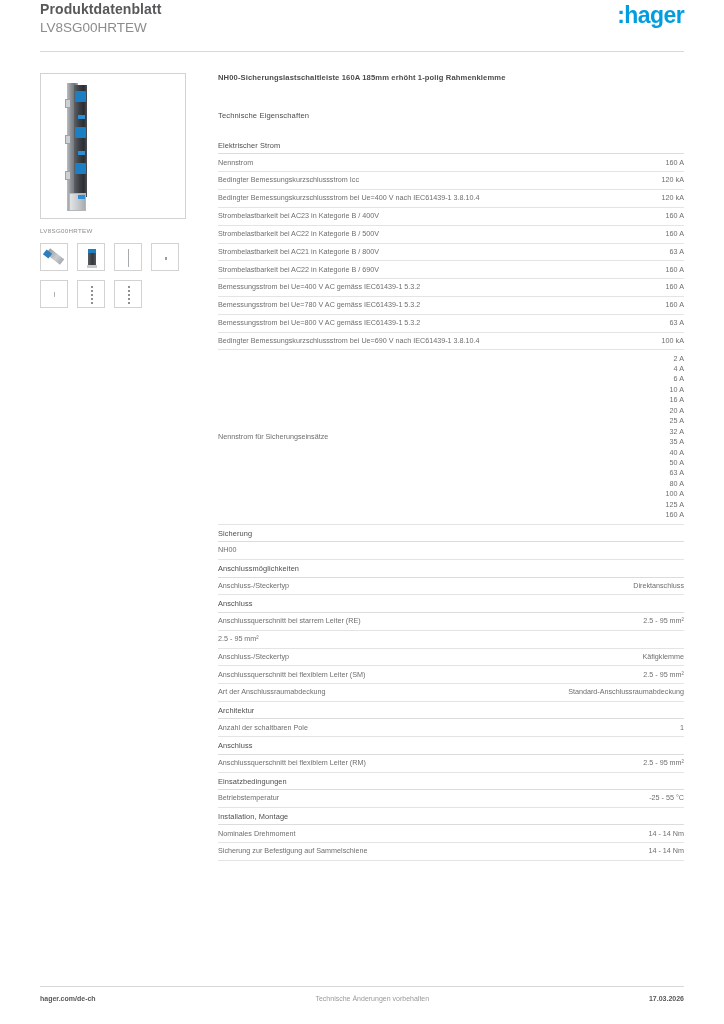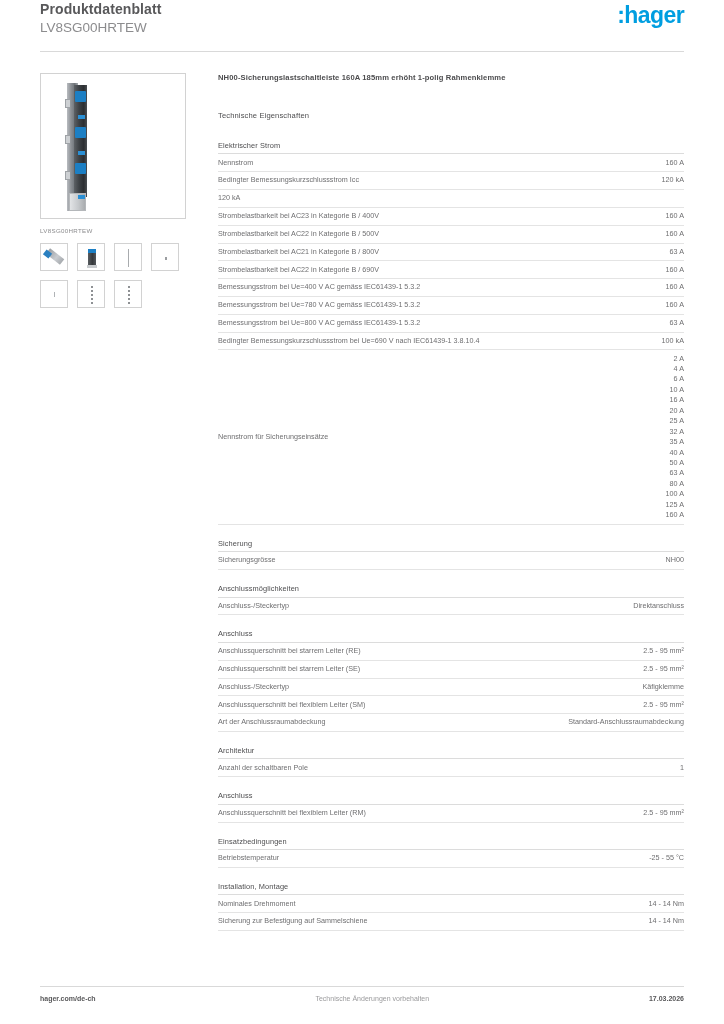--- a/index.html
+++ b/index.html
@@ -201,21 +201,21 @@
     line-height: 1.3;
   }
   .tech-head {
     margin-top: 28px;
     font-size: 7.6px;
     font-weight: normal;
     color: #4d4d4f;
     letter-spacing: .12px;
   }
 
-  .section { margin-top: 14px; }
+  .section { margin-top: 4px; }
   .section:first-of-type { margin-top: 21px; }
 
   .section-title {
     font-size: 7.4px;
     font-weight: normal;
     color: #4d4d4f;
     letter-spacing: .1px;
     padding-bottom: 3.5px;
     border-bottom: 1px solid #dcdcdc;
   }
@@ -333,20 +333,21 @@
             <div class="section-title">Elektrischer Strom</div>
             <div class="row">
               <div class="label">Nennstrom</div>
               <div class="value">160 A</div>
             </div>
             <div class="row">
               <div class="label">Bedingter Bemessungskurzschlussstrom Icc</div>
               <div class="value">120 kA</div>
             </div>
             <div class="row">
+              <div class="label">Bedingter Bemessungskurzschlussstrom bei Ue=400 V nach IEC61439-1 3.8.10.4</div>
               <div class="value">120 kA</div>
             </div>
             <div class="row">
               <div class="label">Strombelastbarkeit bei AC23 in Kategorie B / 400V</div>
               <div class="value">160 A</div>
             </div>
             <div class="row">
               <div class="label">Strombelastbarkeit bei AC22 in Kategorie B / 500V</div>
               <div class="value">160 A</div>
             </div>
@@ -390,39 +391,37 @@
 63 A
 80 A
 100 A
 125 A
 160 A</div>
             </div>
           </div>
           <div class="section">
             <div class="section-title">Sicherung</div>
             <div class="row">
-              <div class="label">Sicherungsgrösse</div>
               <div class="value">NH00</div>
             </div>
           </div>
           <div class="section">
             <div class="section-title">Anschlussmöglichkeiten</div>
             <div class="row">
               <div class="label">Anschluss-/Steckertyp</div>
               <div class="value">Direktanschluss</div>
             </div>
           </div>
           <div class="section">
             <div class="section-title">Anschluss</div>
             <div class="row">
               <div class="label">Anschlussquerschnitt bei starrem Leiter (RE)</div>
               <div class="value">2.5 - 95 mm²</div>
             </div>
             <div class="row">
-              <div class="label">Anschlussquerschnitt bei starrem Leiter (SE)</div>
               <div class="value">2.5 - 95 mm²</div>
             </div>
             <div class="row">
               <div class="label">Anschluss-/Steckertyp</div>
               <div class="value">Käfigklemme</div>
             </div>
             <div class="row">
               <div class="label">Anschlussquerschnitt bei flexiblem Leiter (SM)</div>
               <div class="value">2.5 - 95 mm²</div>
             </div>

